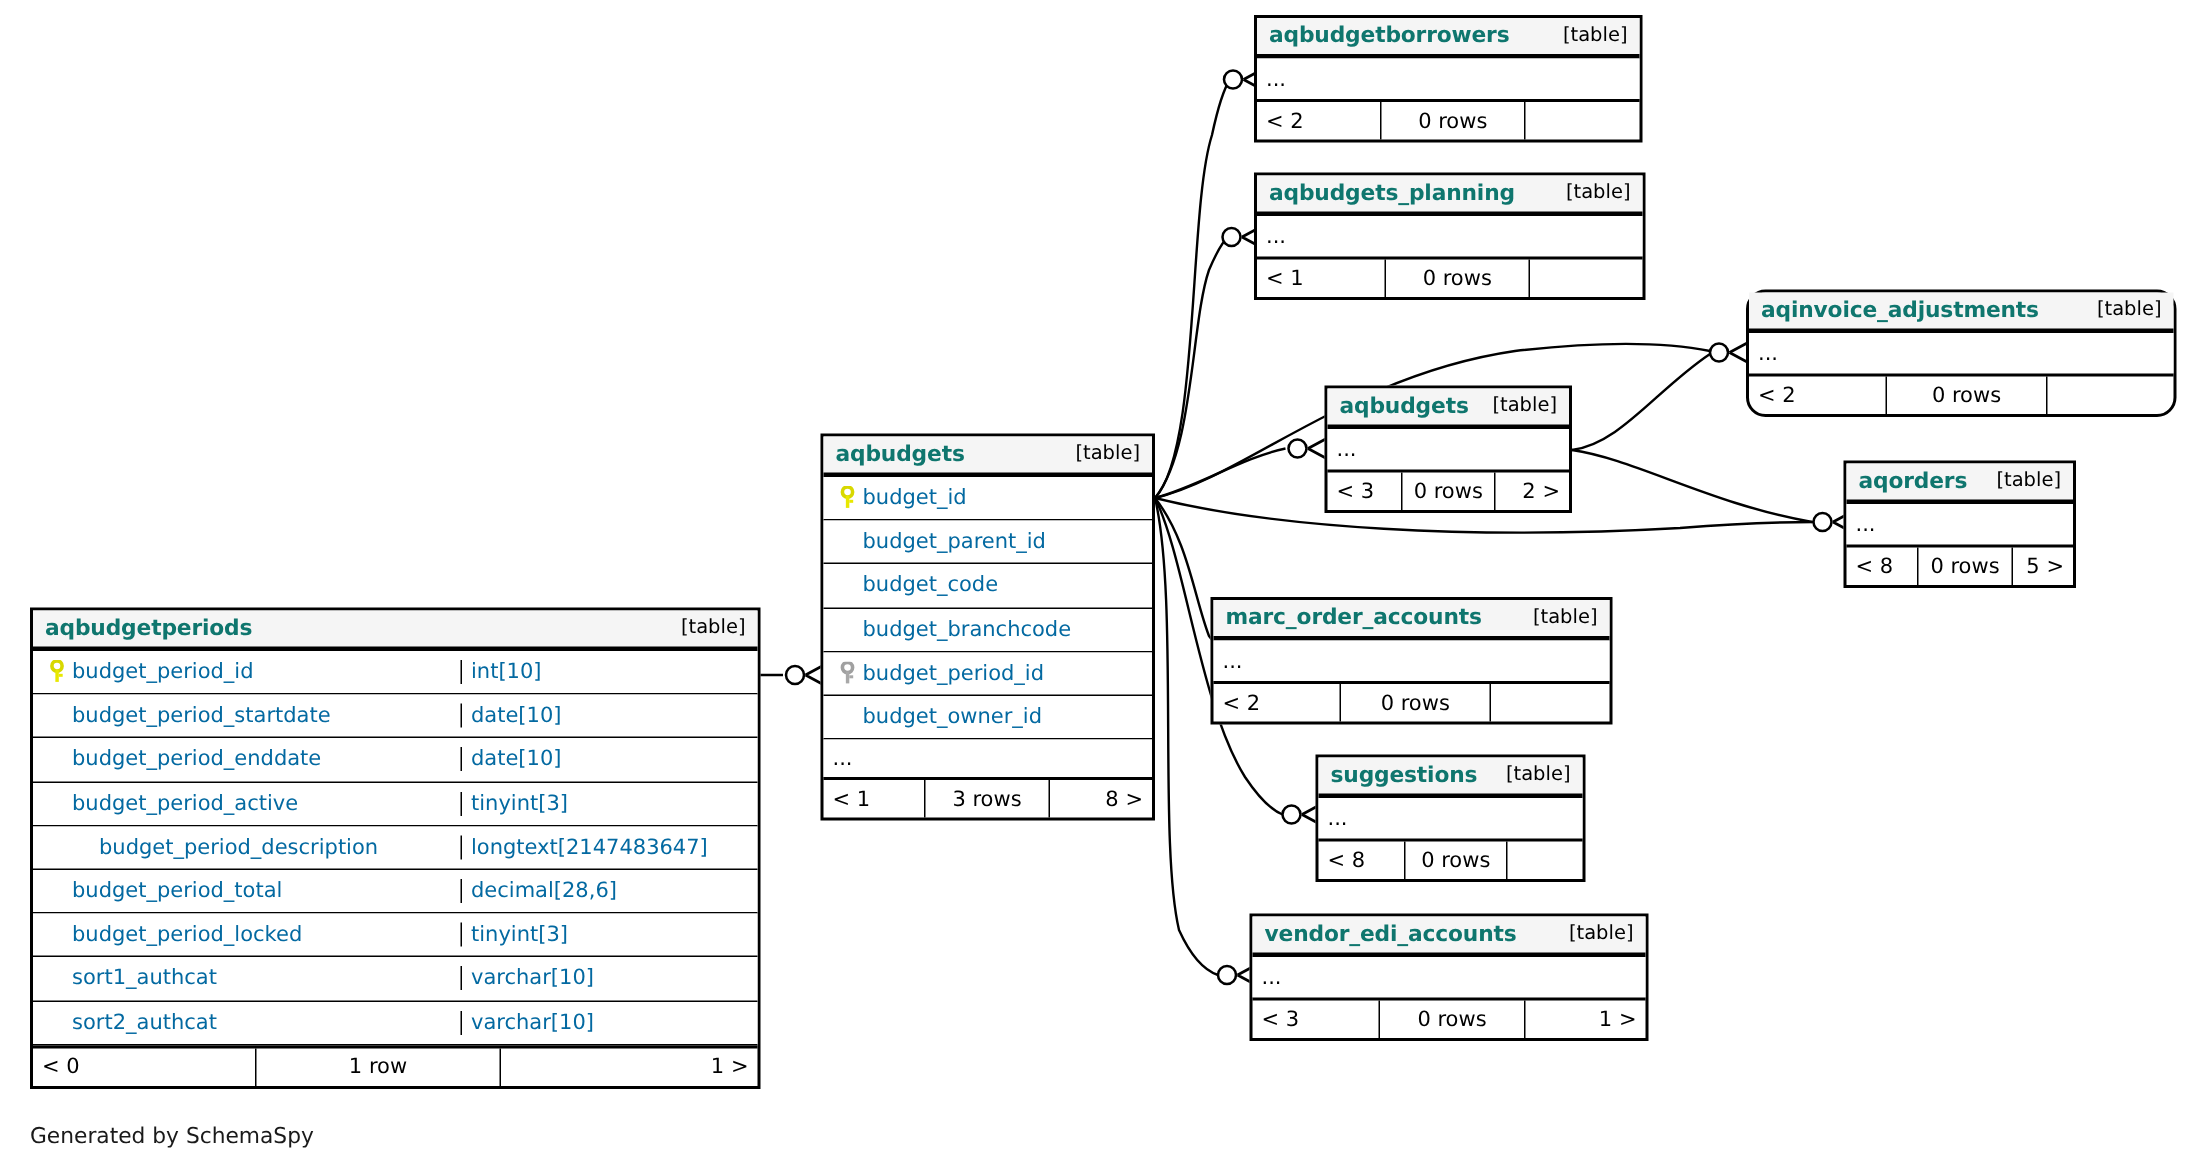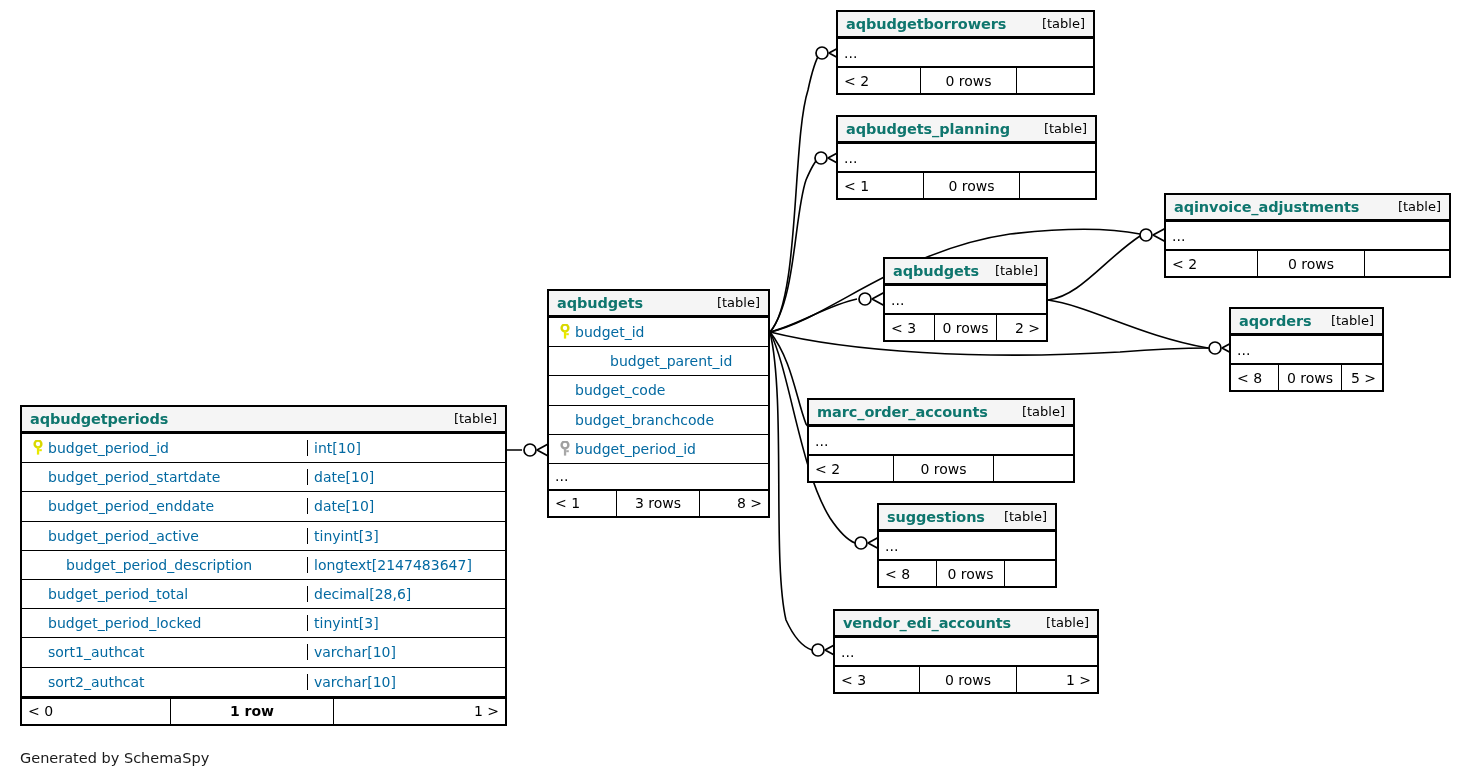--- a/index.html
+++ b/index.html
@@ -255,21 +255,21 @@
     <div class="row">
       <span class="row-name" style="flex-basis:285px;">
           <span class="keyslot"></span>
           <span>sort2_authcat</span>
         </span>
       <span class="row-type">varchar[10]</span>
     </div>
 
     <div class="footer">
       <div class="footer-cell fc-left" style="flex:0 0 149px;">&lt; 0</div>
-      <div class="footer-cell fc-center" style="flex:0 0 163px;font-weight:bold;">1 row</div>
+      <div class="footer-cell fc-center" style="flex:0 0 163px;">1 row</div>
       <div class="footer-cell fc-right" style="flex:1 1 auto;">1 &gt;</div>
     </div>
   </div>
 
   <div class="node" style="left:547px; top:289px; width:223px;">
     <div class="node-header">
       <span class="node-title">aqbudgets</span>
       <span class="node-kind">[table]</span>
     </div>
 
@@ -279,21 +279,21 @@
           <svg width="12" height="16" viewBox="0 0 12 16">
               <circle cx="6" cy="4" r="3.4" fill="none" stroke="#d8d800" stroke-width="2.4"></circle>
               <rect x="4.9" y="6.6" width="2.3" height="8" fill="#e8e800"></rect>
               <rect x="7.2" y="9.2" width="2.6" height="2" fill="#e8e800"></rect>
             </svg>
         </span>
         <span>budget_id</span>
       </span>
     </div>
     <div class="row">
-      <span class="row-name" style="flex:1 1 auto;margin-left:35px;">
+      <span class="row-name" style="flex:1 1 auto;">
           <span class="keyslot"></span>
           <span>budget_parent_id</span>
         </span>
     </div>
     <div class="row">
       <span class="row-name" style="flex:1 1 auto;">
           <span class="keyslot"></span>
           <span>budget_code</span>
         </span>
     </div>
@@ -308,20 +308,26 @@
         <span class="keyslot">
           <svg width="12" height="16" viewBox="0 0 12 16">
               <circle cx="6" cy="4" r="3.4" fill="none" stroke="#a0a0a0" stroke-width="2.4"></circle>
               <rect x="4.9" y="6.6" width="2.3" height="8" fill="#a8a8a8"></rect>
               <rect x="7.2" y="9.2" width="2.6" height="2" fill="#a8a8a8"></rect>
             </svg>
         </span>
         <span>budget_period_id</span>
       </span>
     </div>
+    <div class="row">
+      <span class="row-name" style="flex:1 1 auto;">
+          <span class="keyslot"></span>
+          <span>budget_owner_id</span>
+        </span>
+    </div>
 
     <div class="ellipsis-row">...</div>
 
     <div class="footer">
       <div class="footer-cell fc-left" style="flex:0 0 68px;">&lt; 1</div>
       <div class="footer-cell fc-center" style="flex:0 0 83px;">3 rows</div>
       <div class="footer-cell fc-right" style="flex:1 1 auto;">8 &gt;</div>
     </div>
   </div>
 
@@ -344,21 +350,21 @@
       <span class="node-kind">[table]</span>
     </div>
     <div class="ellipsis-row" style="height:27px;">...</div>
     <div class="footer">
       <div class="footer-cell fc-left" style="flex:0 0 86px;">&lt; 1</div>
       <div class="footer-cell fc-center" style="flex:0 0 96px;">0 rows</div>
       <div class="footer-cell fc-right" style="flex:1 1 auto;"></div>
     </div>
   </div>
 
-  <div class="node" style="left:1164px; top:193px; width:287px;">
+  <div class="node" style="left:1164px; top:193px; width:287px;border-radius:13px;">
     <div class="node-header">
       <span class="node-title">aqinvoice_adjustments</span>
       <span class="node-kind">[table]</span>
     </div>
     <div class="ellipsis-row" style="height:27px;">...</div>
     <div class="footer">
       <div class="footer-cell fc-left" style="flex:0 0 92px;">&lt; 2</div>
       <div class="footer-cell fc-center" style="flex:0 0 107px;">0 rows</div>
       <div class="footer-cell fc-right" style="flex:1 1 auto;"></div>
     </div>

